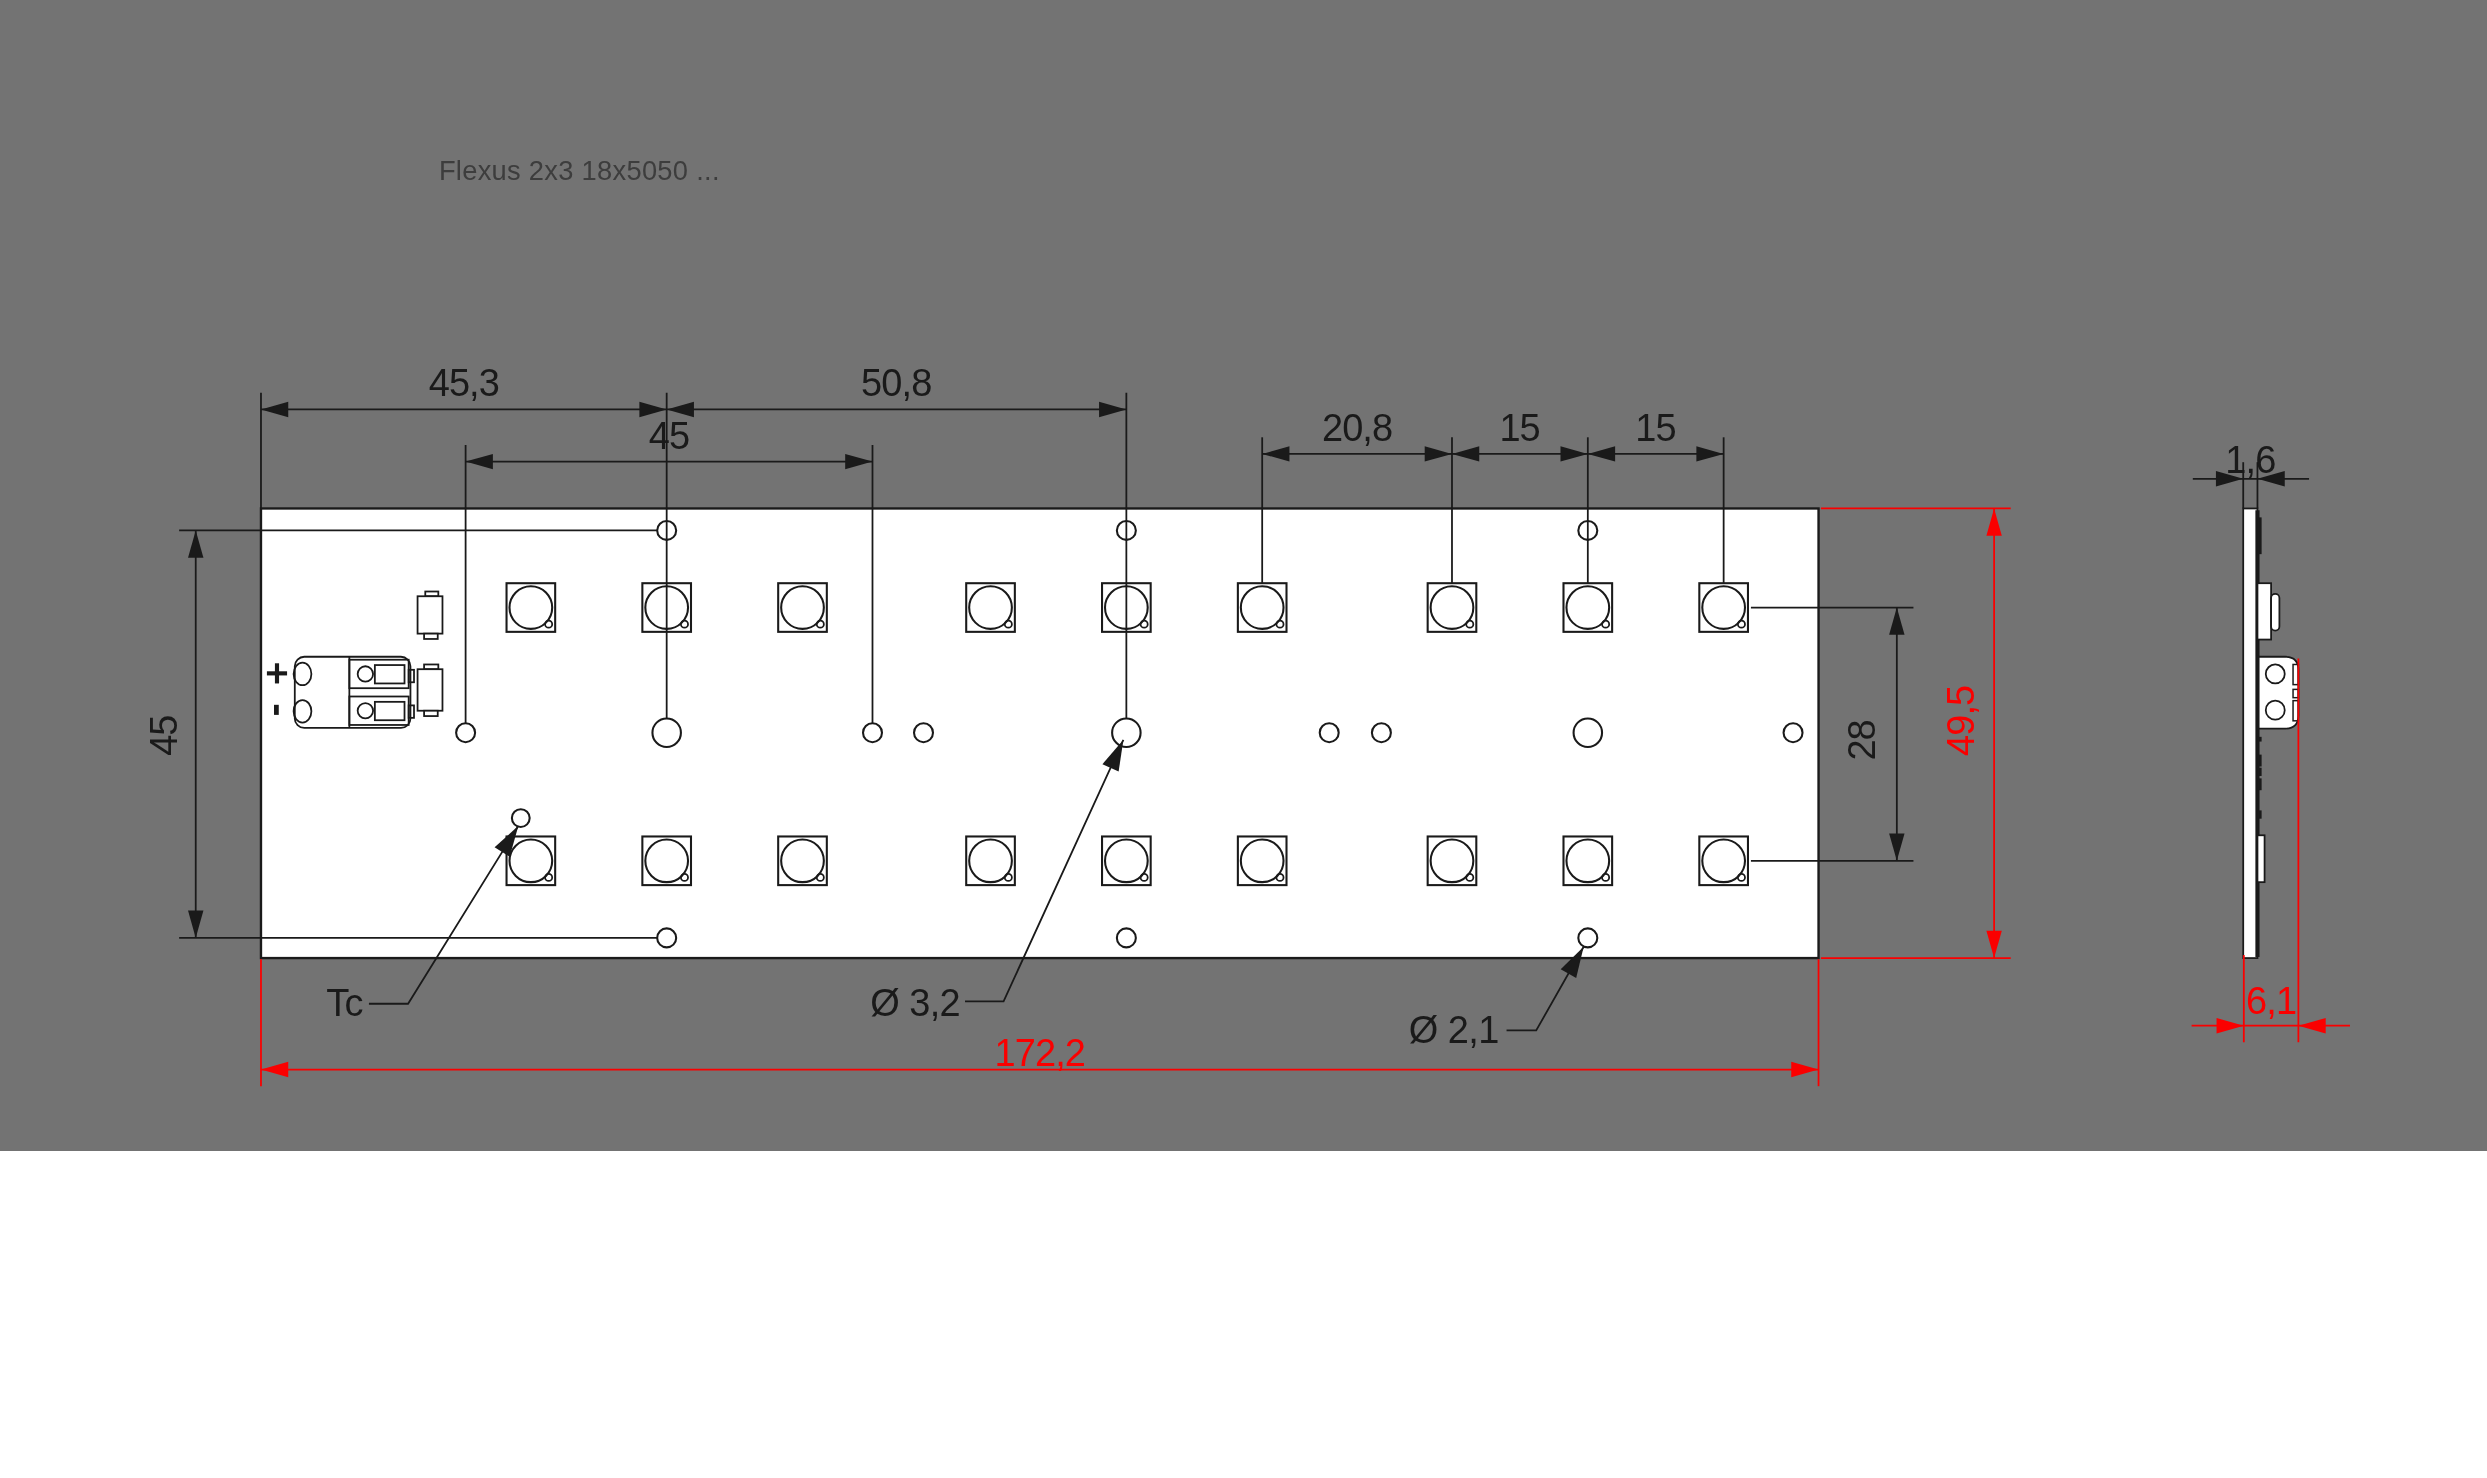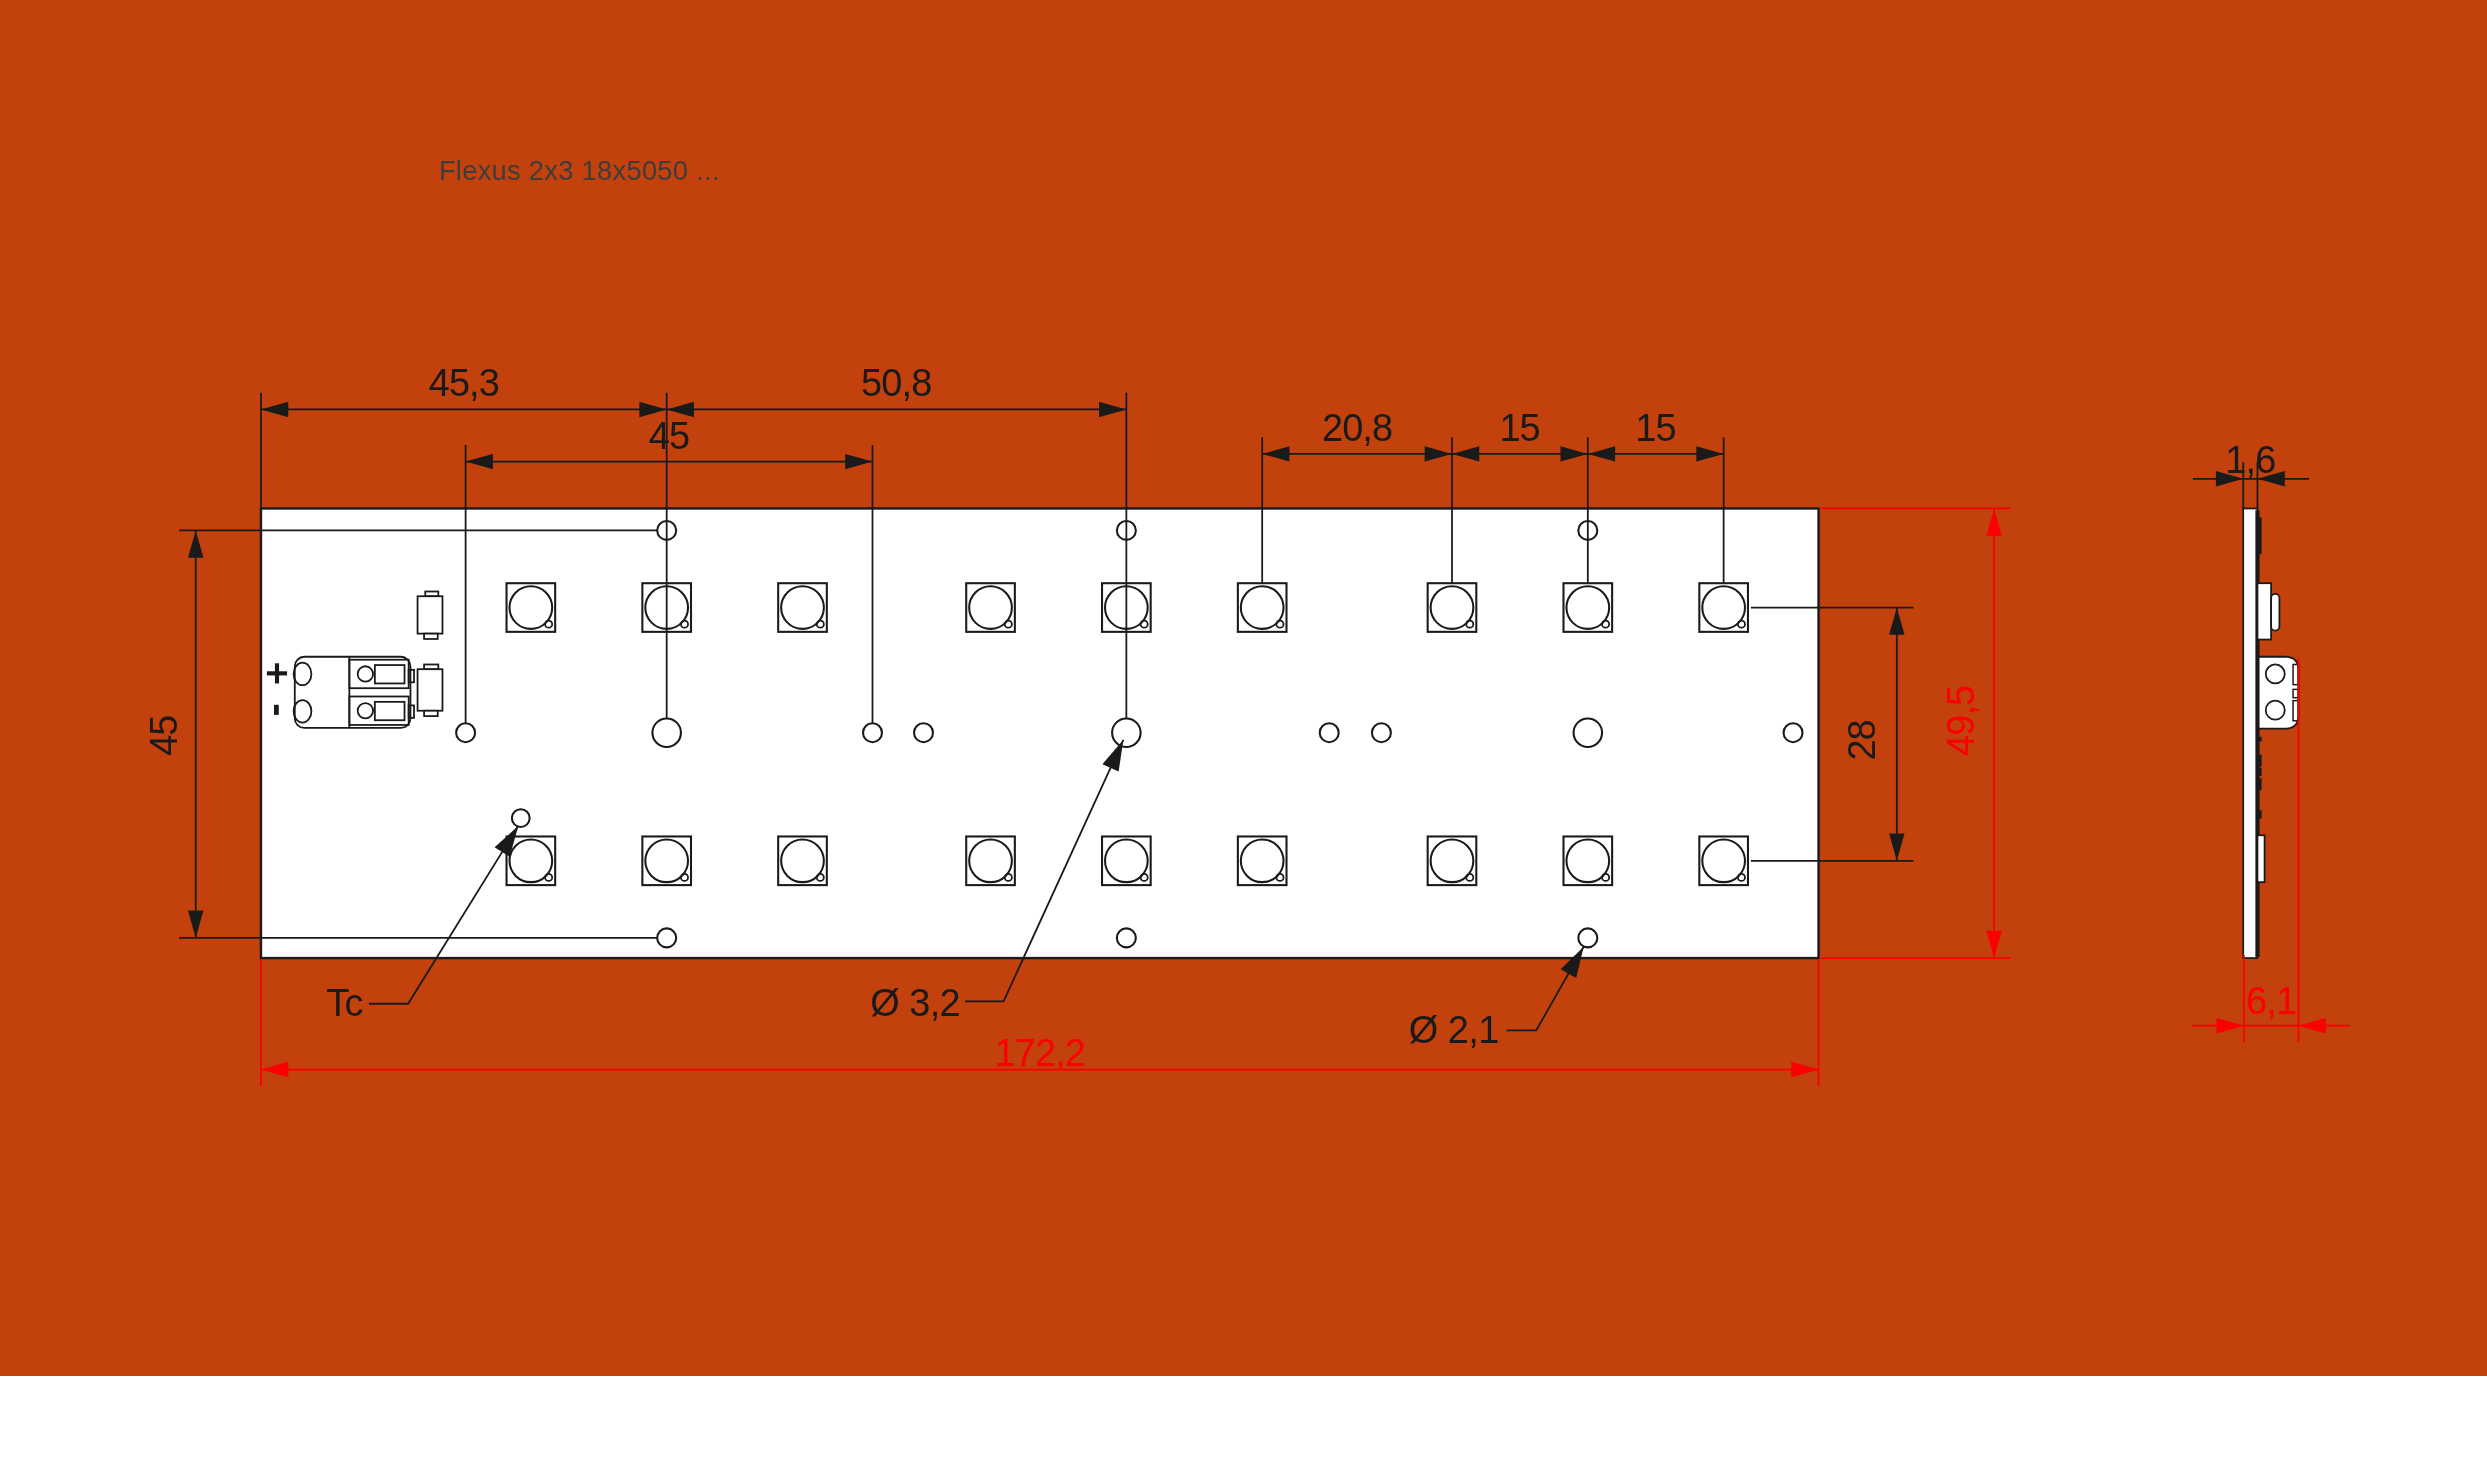--- a/index.html
+++ b/index.html
@@ -1,16 +1,16 @@
 <!DOCTYPE html>
 <html style="font-size:9.5px"><head>
 <meta charset="utf-8">
 <style>
   html,body{margin:0;padding:0;background:#ffffff;}
-  #page{position:relative;width:2487px;height:1376px;background:#c2410c;overflow:hidden;}
+  #page{position:relative;width:2487px;height:1151px;background:#737373;overflow:hidden;}
   svg text{font-family:"Liberation Sans",sans-serif;fill:#1a1a1a;}
   .dim-t{font-size:64px;letter-spacing:-1.5px;}
   .lead-t{font-size:64px;letter-spacing:-1px;}
   .title-t{font-size:46px;fill:#3d3d3d;letter-spacing:0.5px;}
   .red{fill:#fa0000;}
 </style>
 </head>
 <body>
 
 <div id="page">

